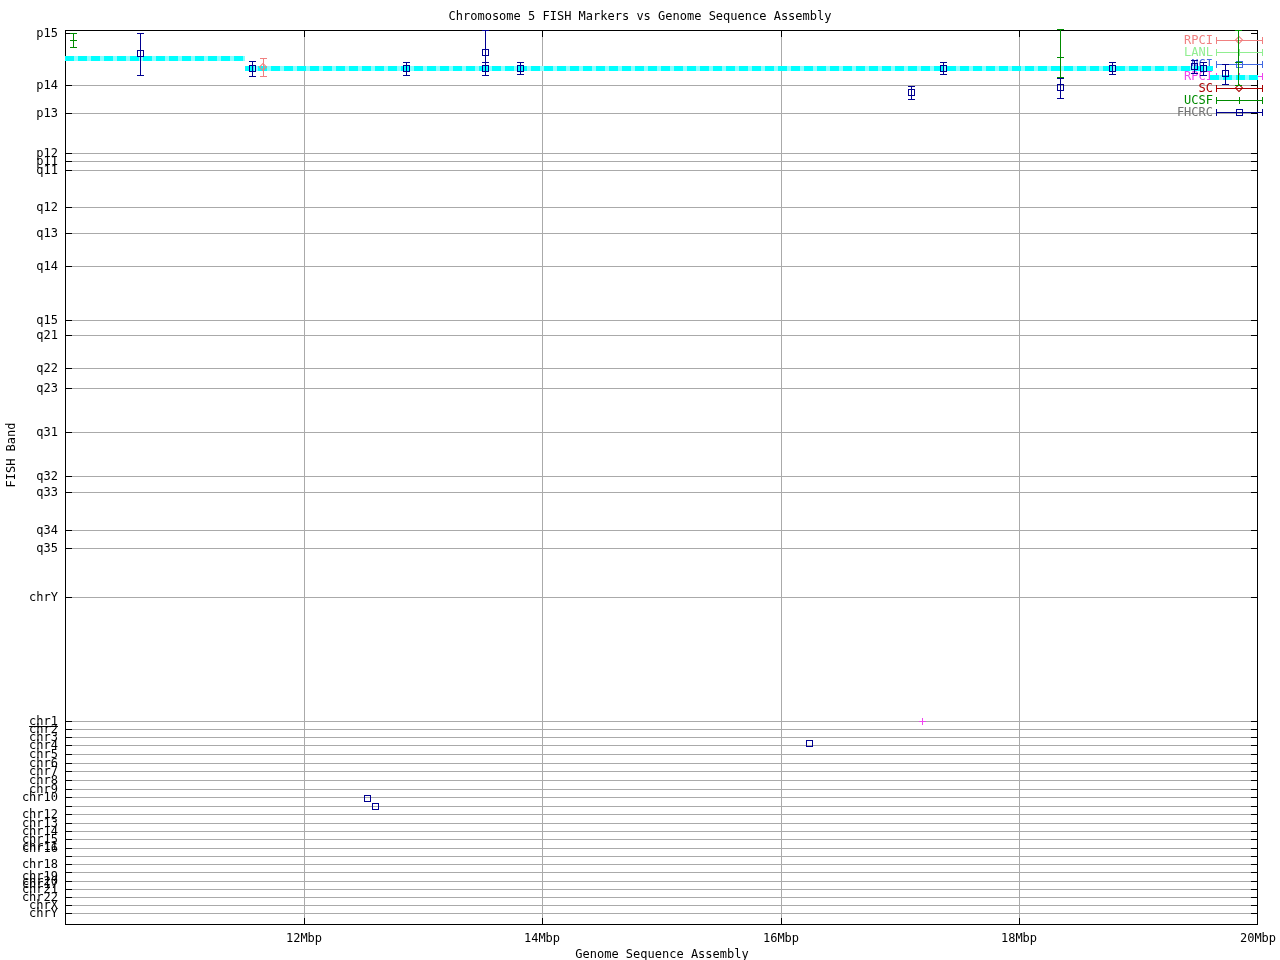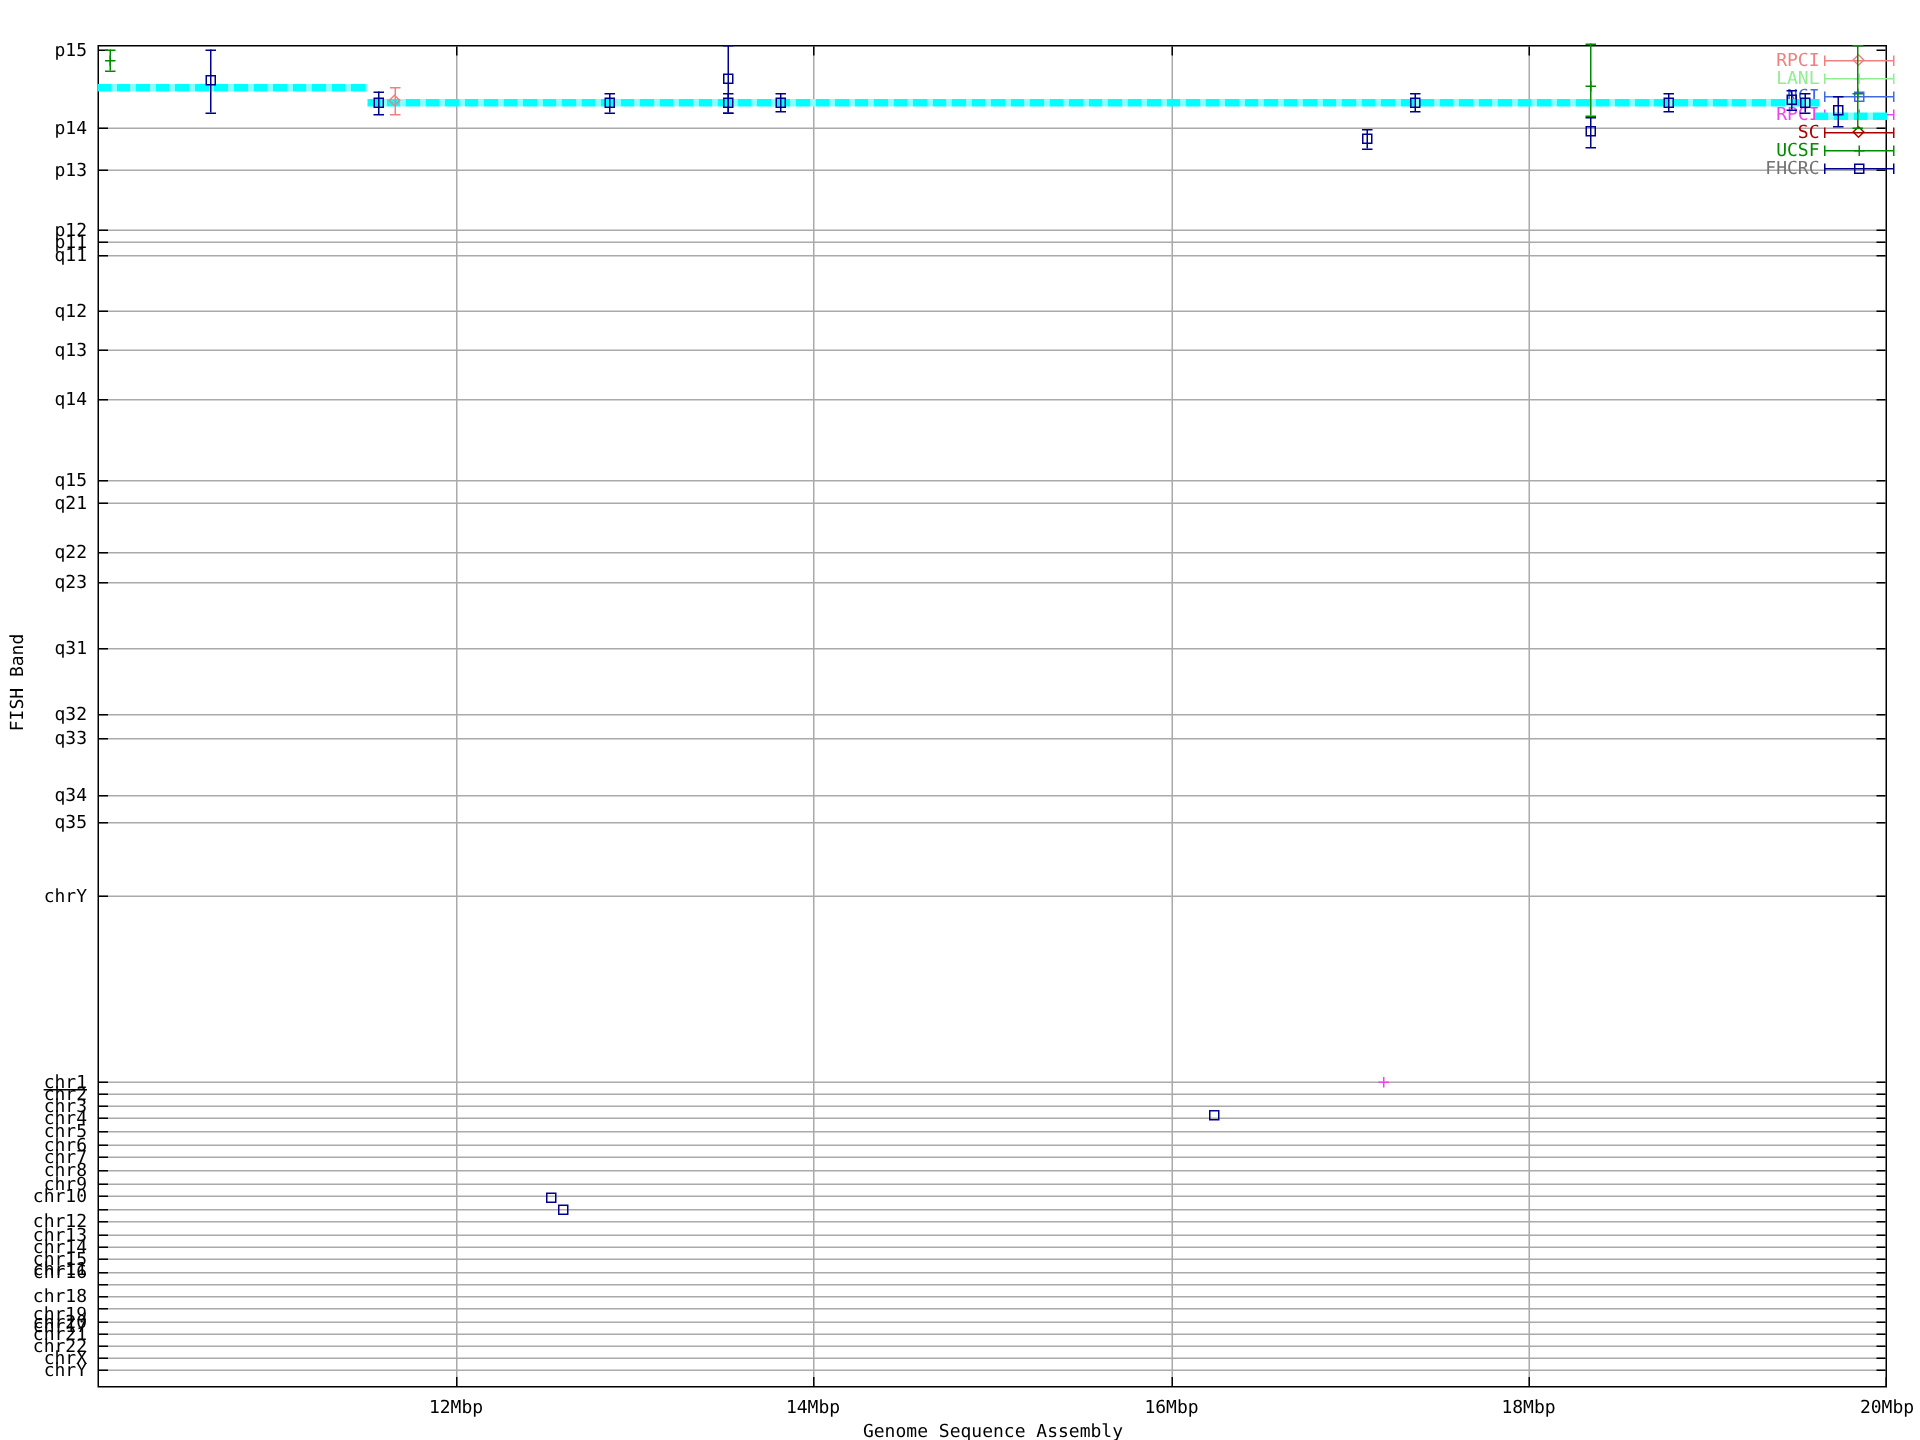--- a/index.html
+++ b/index.html
@@ -21,20 +21,21 @@
   .track{height:5px;}
   .errline{width:1px;}
   .errcap{height:1px;}
   .legtext{white-space:nowrap;transform:translate(-100%,-50%);line-height:12px;}
   .legline{height:1px;}
 </style>
 </head>
 <body>
 
 <div id="canvas">
+  <div class="abs title">Chromosome 5 FISH Markers vs Genome Sequence Assembly</div>
   <div class="abs ylabel">FISH Band</div>
   <div class="abs xlabel">Genome Sequence Assembly</div>
   <div id="layer-grid" class="abs">
       <div class="abs hgrid" style="left: 66px; top: 85px; width: 1191px;"></div>
       <div class="abs hgrid" style="left: 66px; top: 113px; width: 1191px;"></div>
       <div class="abs hgrid" style="left: 66px; top: 153px; width: 1191px;"></div>
       <div class="abs hgrid" style="left: 66px; top: 161px; width: 1191px;"></div>
       <div class="abs hgrid" style="left: 66px; top: 170px; width: 1191px;"></div>
       <div class="abs hgrid" style="left: 66px; top: 207px; width: 1191px;"></div>
       <div class="abs hgrid" style="left: 66px; top: 233px; width: 1191px;"></div>

